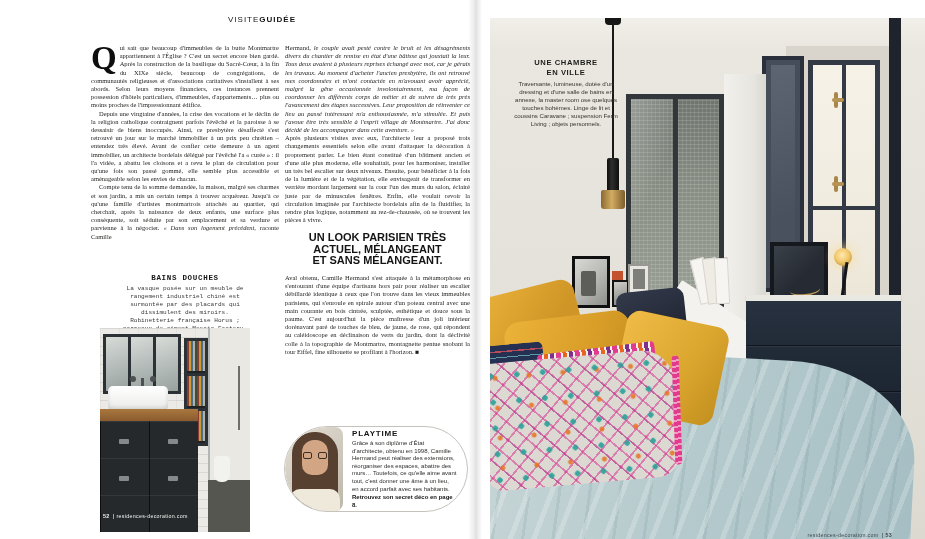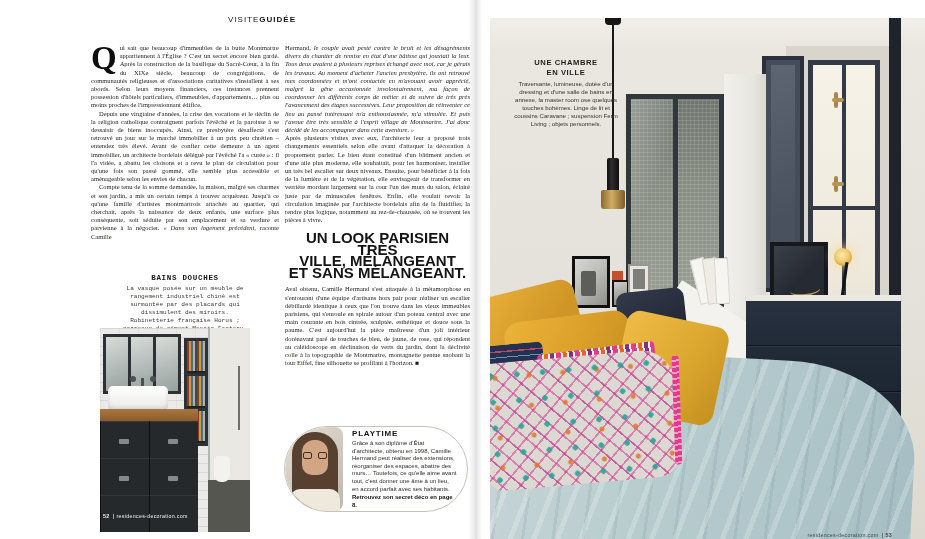--- a/index.html
+++ b/index.html
@@ -13,21 +13,21 @@
 
   .col{position:absolute;font-family:"Liberation Serif",serif;font-size:6.5px;line-height:8.2px;
        text-align:justify;color:#1d1d1b;hyphens:auto;}
   .col1{left:91px;top:44px;width:188px;height:232px;overflow:hidden;}
   .col2{left:285px;top:44px;width:185px;height:380px;overflow:hidden;}
   .body-p{margin:0;}
   .indent{text-indent:8px;}
   .dropcap{float:left;font-family:"Liberation Serif",serif;font-weight:700;font-size:33px;
            line-height:25px;padding:2px 3px 0 0;color:#0e0e0e;}
   .pullquote{margin:8px 2px 7px;text-align:center;font-family:"Liberation Sans",sans-serif;
-             font-weight:700;font-size:15px;line-height:11.5px;color:#141414;}
+             font-weight:700;font-size:11px;line-height:11.5px;color:#141414;}
   .pq-line{display:block}
 
   .caption-bains{position:absolute;left:120px;top:274px;width:130px;text-align:center;font-family:Liberation Mono, monospace;}
   .cap-title{font-size:7.5px;font-weight:700;letter-spacing:.7px;color:#161616;margin-bottom:3px;}
   .cap-body{font-size:6.1px;line-height:7.9px;color:#3a3a38;}
 
   
   .photo-bath{position:absolute;left:100px;top:328px;width:150px;height:204px;margin:0;
               background:#eceae6;overflow:hidden;}
   .photo-bath::before{content:"";position:absolute;inset:0;
@@ -260,21 +260,21 @@
       <div class="bath-floor"></div>
       <div class="bath-toilet"></div>
       <div class="folio folio-left"><b>52</b><span class="fsep"></span><span>residences-decoration.com</span></div>
     </figure>
 
     <div class="col col2">
       <p class="body-p"><span>Hermand, </span><i>le couple avait pesté contre le bruit et les désagréments divers du chantier de remise en état d'une bâtisse qui jouxtait la leur. Tous deux avaient à plusieurs reprises échangé avec moi, car je gérais les travaux. Au moment d'acheter l'ancien presbytère, ils ont retrouvé mes coordonnées et m'ont contactée en m'avouant avoir apprécié, malgré la gêne occasionnée involontairement, ma façon de coordonner les différents corps de métier et de suivre de très près l'avancement des étapes successives. Leur proposition de réinventer ce lieu au passé intéressant m'a enthousiasmée, m'a stimulée. Et puis j'avoue être très sensible à l'esprit village de Montmartre. J'ai donc décidé de les accompagner dans cette aventure. » </i></p>
       <p class="body-p">Après plusieurs visites avec eux, l'architecte leur a proposé trois changements essentiels selon elle avant d'attaquer la décoration à proprement parler. Le bien étant constitué d'un bâtiment ancien et d'une aile plus moderne, elle souhaitait, pour les harmoniser, installer un très bel escalier sur deux niveaux. Ensuite, pour bénéficier à la fois de la lumière et de la végétation, elle envisageait de transformer en verrière mordant largement sur la cour l'un des murs du salon, éclairé juste par de minuscules fenêtres. Enfin, elle voulait revoir la circulation imaginée par l'architecte bordelais afin de la fluidifier, la rendre plus logique, notamment au rez-de-chaussée, où se trouvent les pièces à vivre.</p>
       <div class="pullquote">
         <span class="pq-line">UN LOOK PARISIEN TRÈS</span>
-        <span class="pq-line">VILLE, MÉLANGEANT</span>
+        <span class="pq-line">ACTUEL, MÉLANGEANT</span>
         <span class="pq-line">ET SANS MÉLANGEANT.</span>
       </div>
       <p class="body-p">Aval obtenu, Camille Hermand s'est attaquée à la métamorphose en s'entourant d'une équipe d'artisans hors pair pour réaliser un escalier débillardé identique à ceux que l'on trouve dans les vieux immeubles parisiens, qui s'enroule en spirale autour d'un poteau central avec une main courante en bois cintrée, sculptée, esthétique et douce sous la paume. C'est aujourd'hui la pièce maîtresse d'un joli intérieur dorénavant paré de touches de bleu, de jaune, de rose, qui répondent au caléidoscope en déclinaison de verts du jardin, dont la déclivité colle à la topographie de Montmartre, montagnette pentue snobant la tour Eiffel, fine silhouette se profilant à l'horizon. ■</p>
     </div>
 
     <aside class="playtime">
       <div class="portrait">
         <div class="hair"></div>
         <div class="face"></div>
         <div class="glasses"></div>

